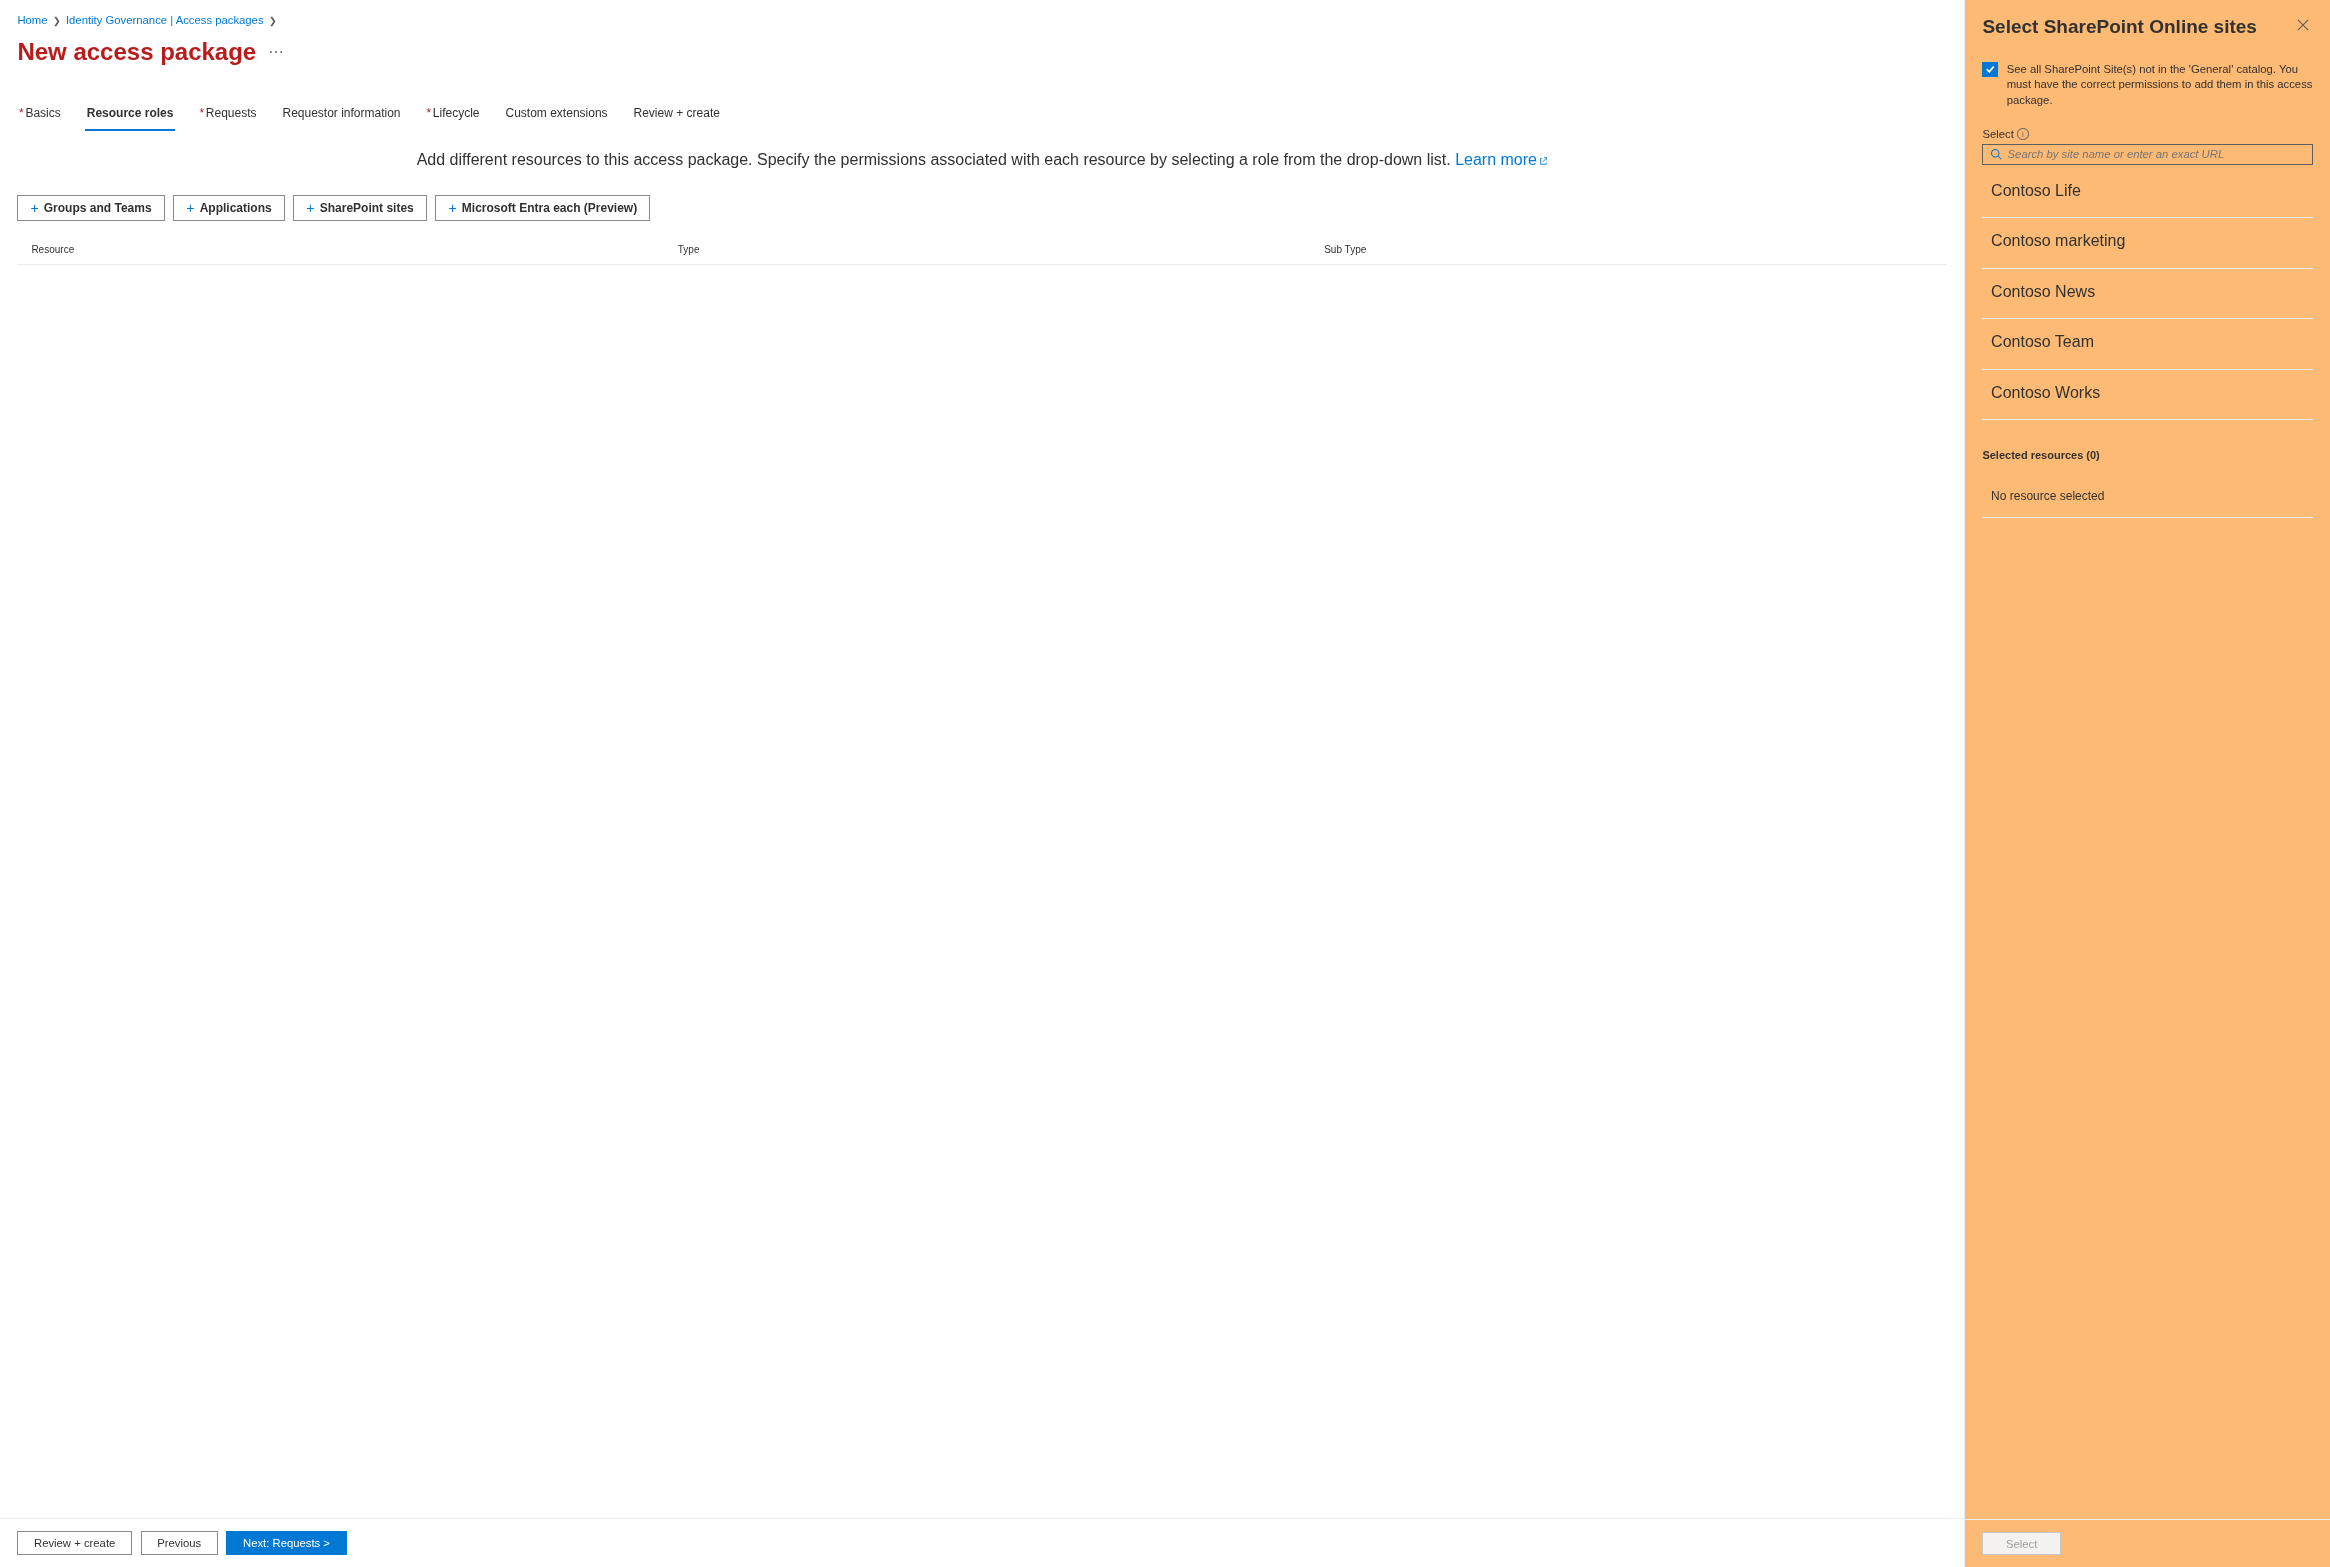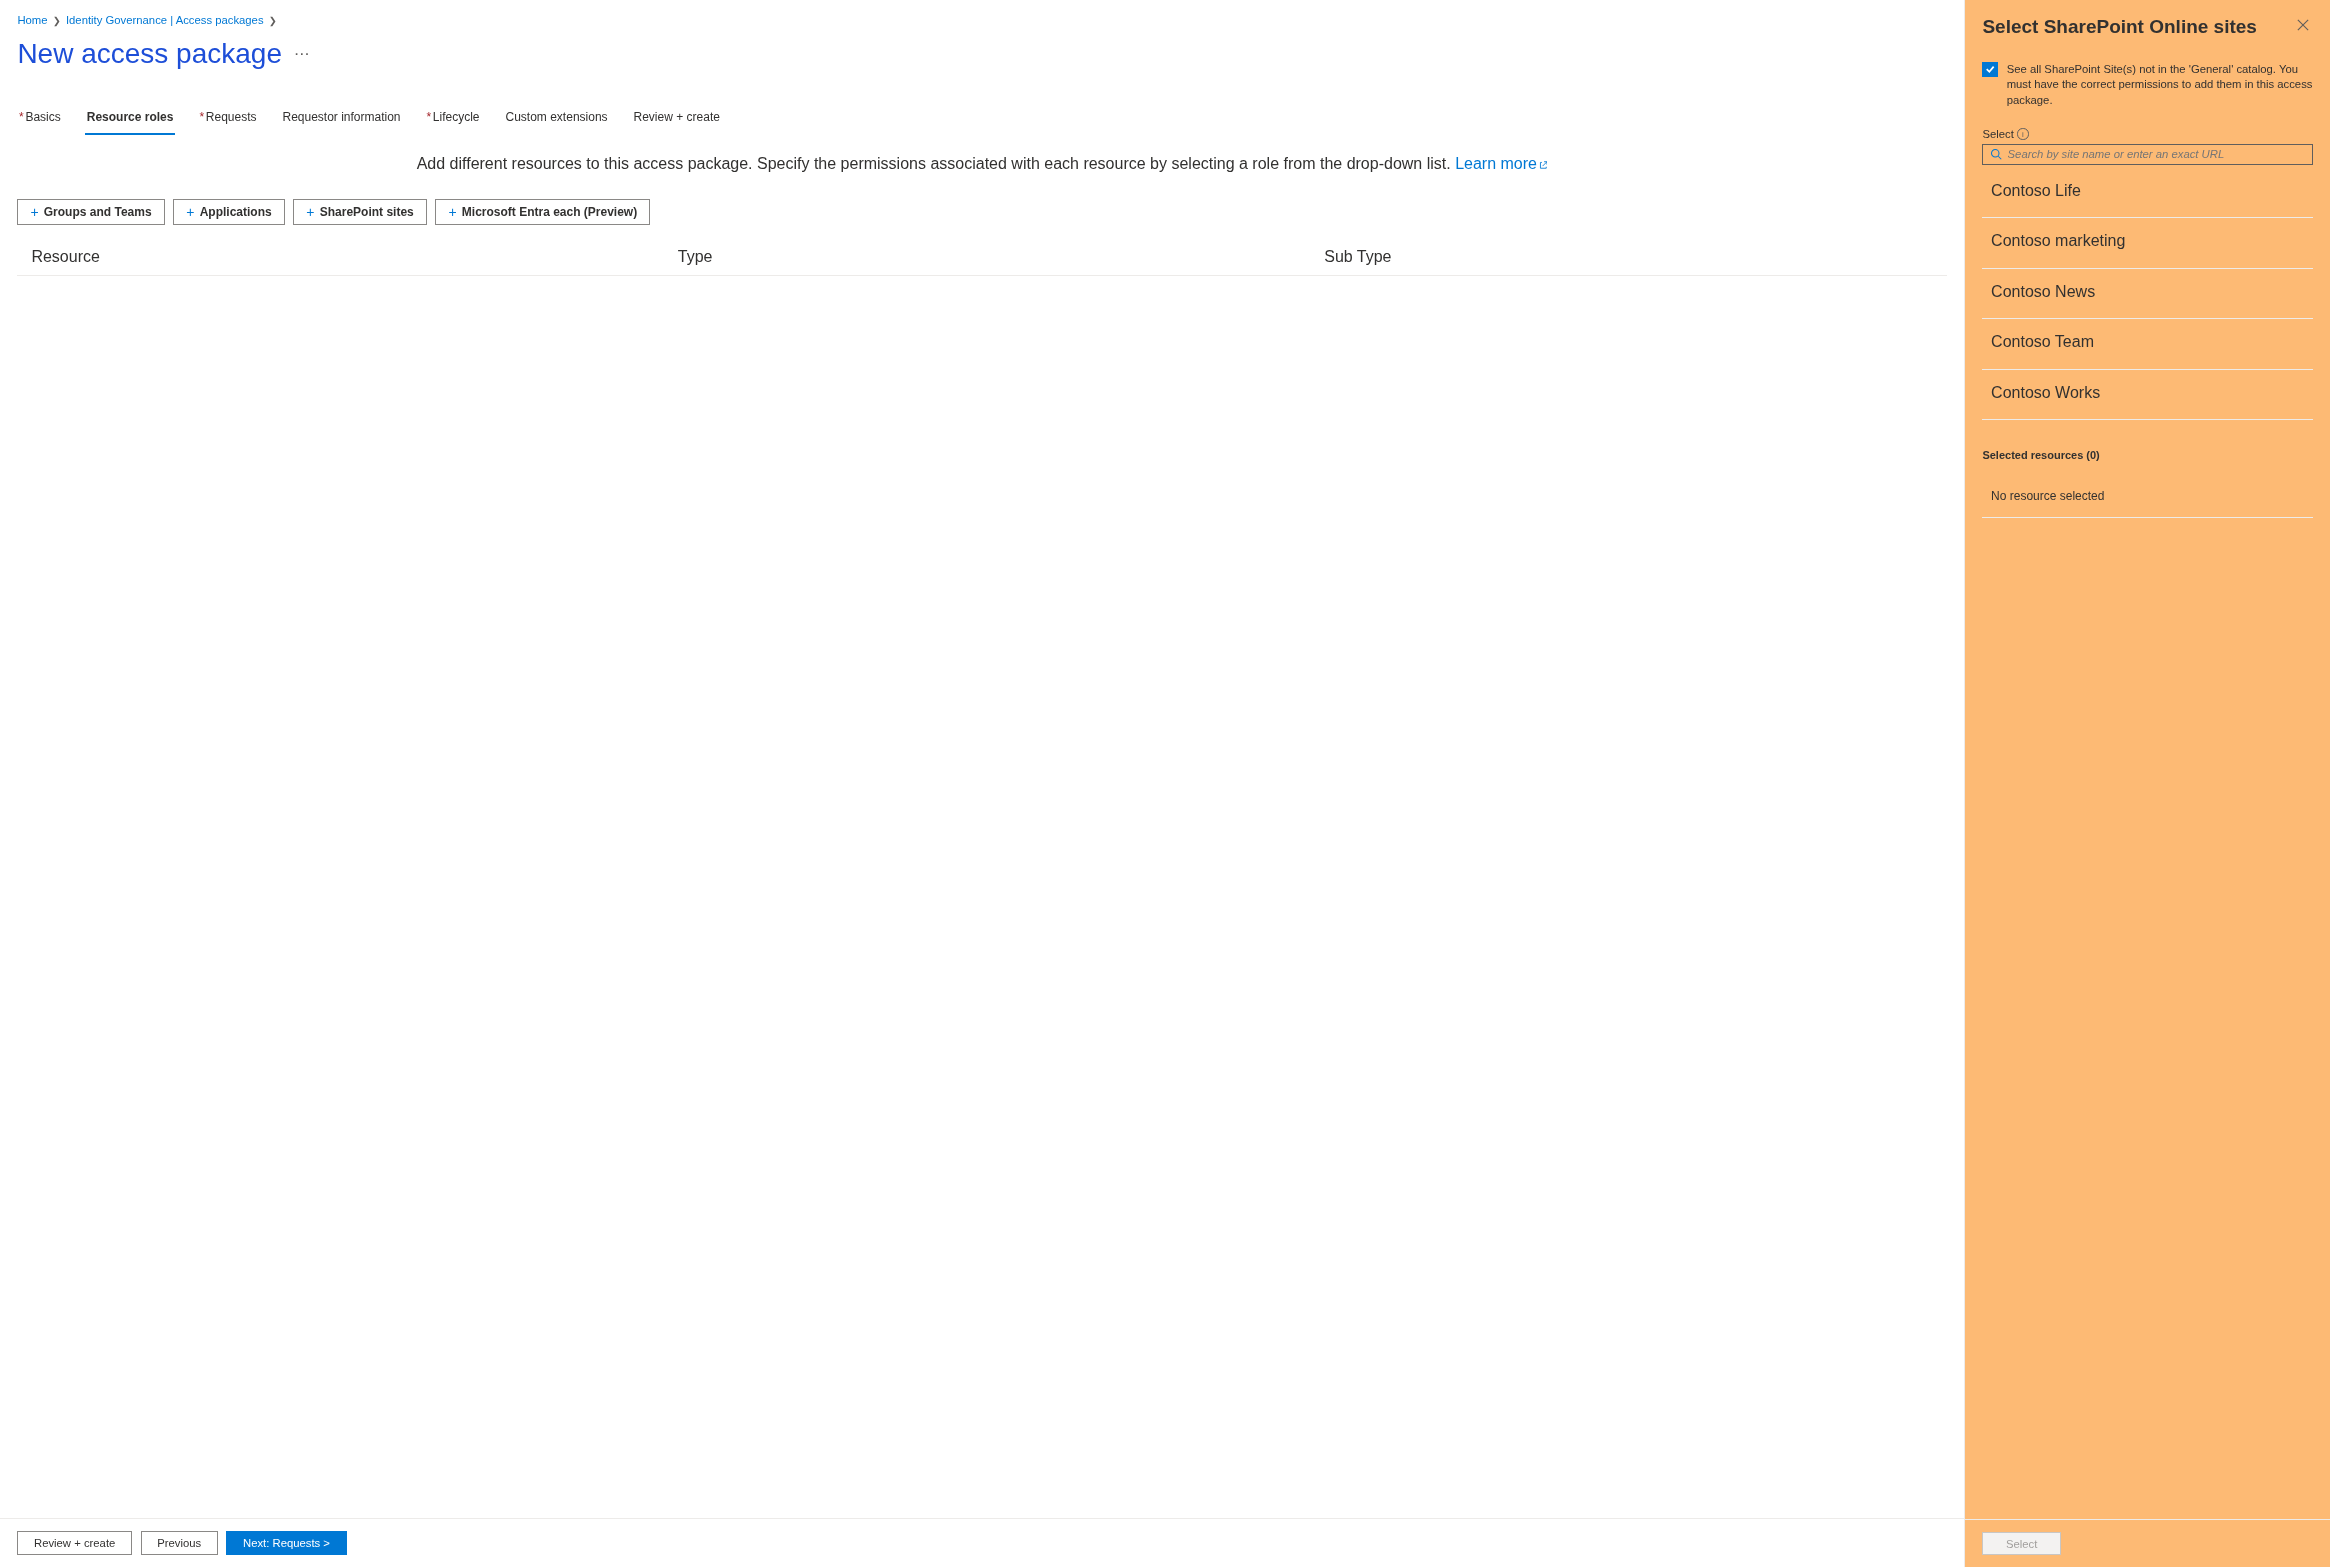--- a/index.html
+++ b/index.html
@@ -29,21 +29,21 @@
     display: flex;
     align-items: center;
     gap: 5.2px;
     font-size: 11.3px;
     color: #605e5c;
     margin-bottom: 12px;
   }
   .breadcrumb a { color: #0078d4; text-decoration: none; cursor: pointer; }
   .breadcrumb .chev { color: #605e5c; font-size: 9.6px; }
   .page-title-row { display: flex; align-items: center; gap: 12px; margin-bottom: 35px; }
-  .page-title { font-size: 28px; font-weight: 400; color: #1d4ed8; }
+  .page-title { font-size: 24px; font-weight: 700; color: #b91c1c; }
   .more-dots { color: #605e5c; cursor: pointer; font-size: 15.6px; letter-spacing: 0.9px; }
   .tabs {
     display: flex;
     gap: 22.6px;
     border-bottom: none;
     margin-bottom: 17.4px;
   }
   .tab {
     padding: 5.2px 1.7px 8.7px 1.7px;
     cursor: pointer;
@@ -72,21 +72,21 @@
     font-size: 12px;
     font-weight: 600;
     color: #323130;
     cursor: pointer;
   }
   .res-btn .plus { color: #0078d4; font-size: 14px; font-weight: 400; }
   .table-head {
     display: flex;
     border-bottom: 0.9px solid #edebe9;
     padding: 7px 14px 8.7px 14px;
-    font-size: 16px;
+    font-size: 10px;
     color: #323130;
     font-weight: 400;
   }
   .th-resource { flex: 0 0 34%; }
   .th-type { flex: 0 0 34%; }
   .th-subtype { flex: 1; }
   .footer-bar {
     border-top: 0.9px solid #edebe9;
     padding: 12px 17.4px;
     display: flex;

